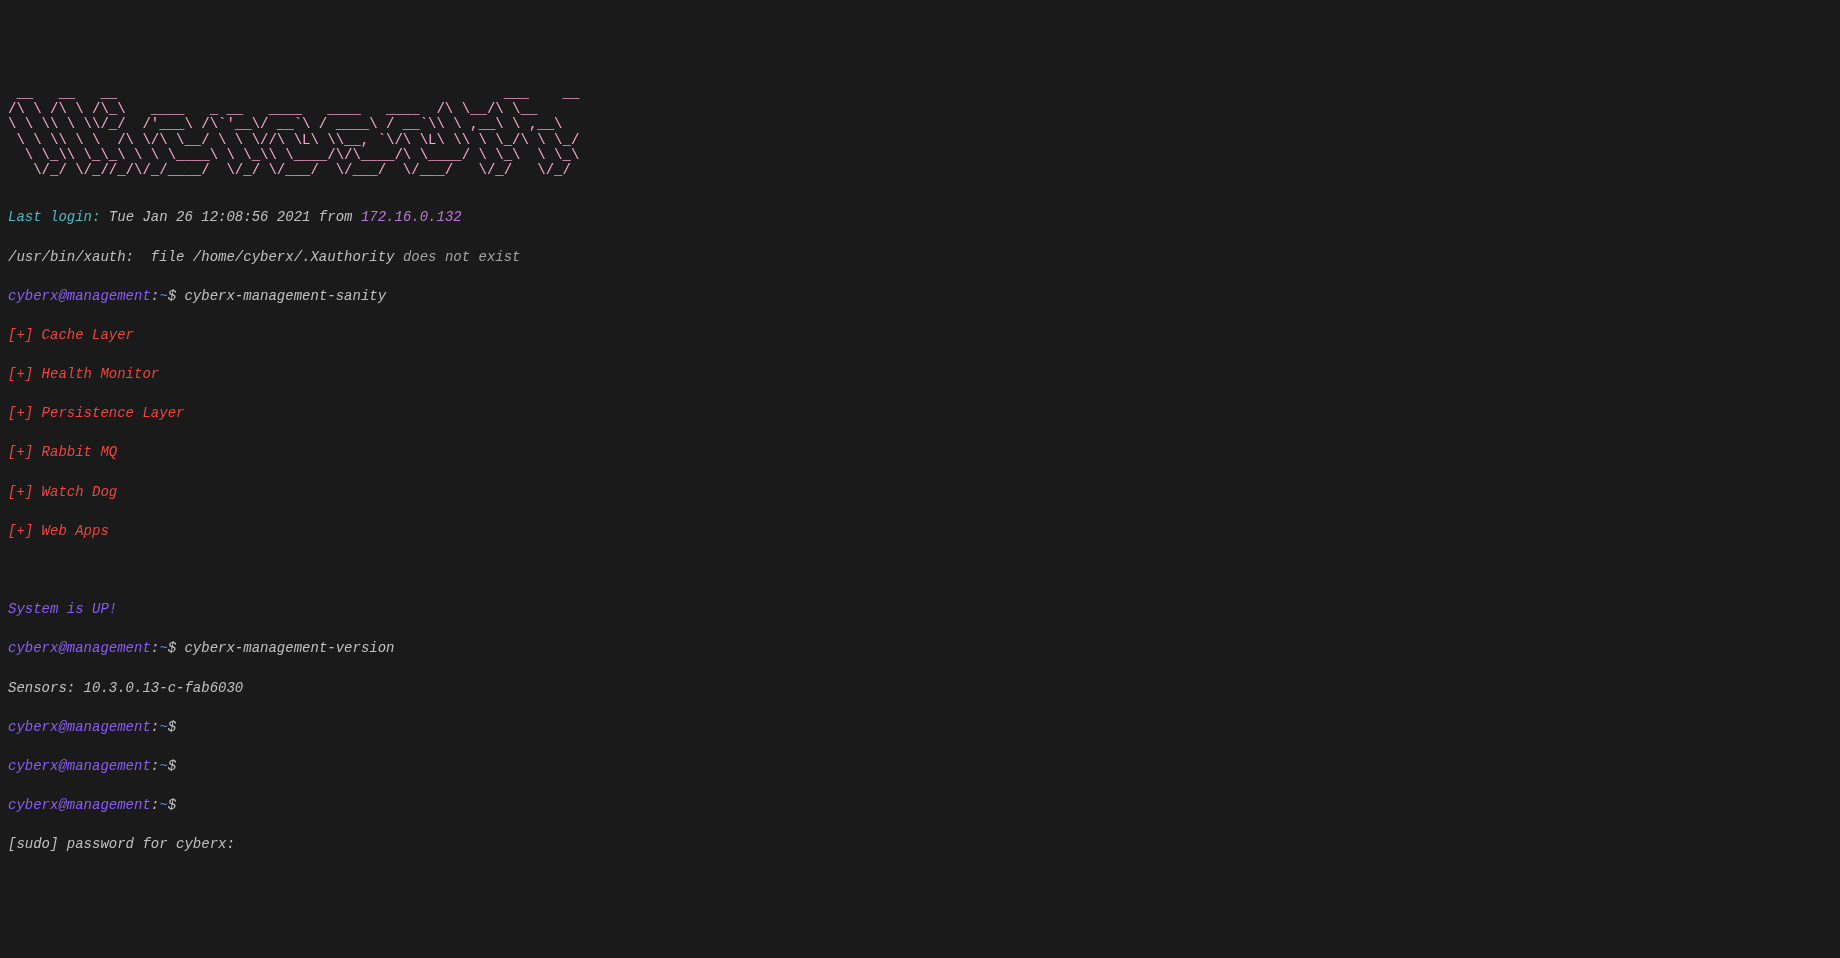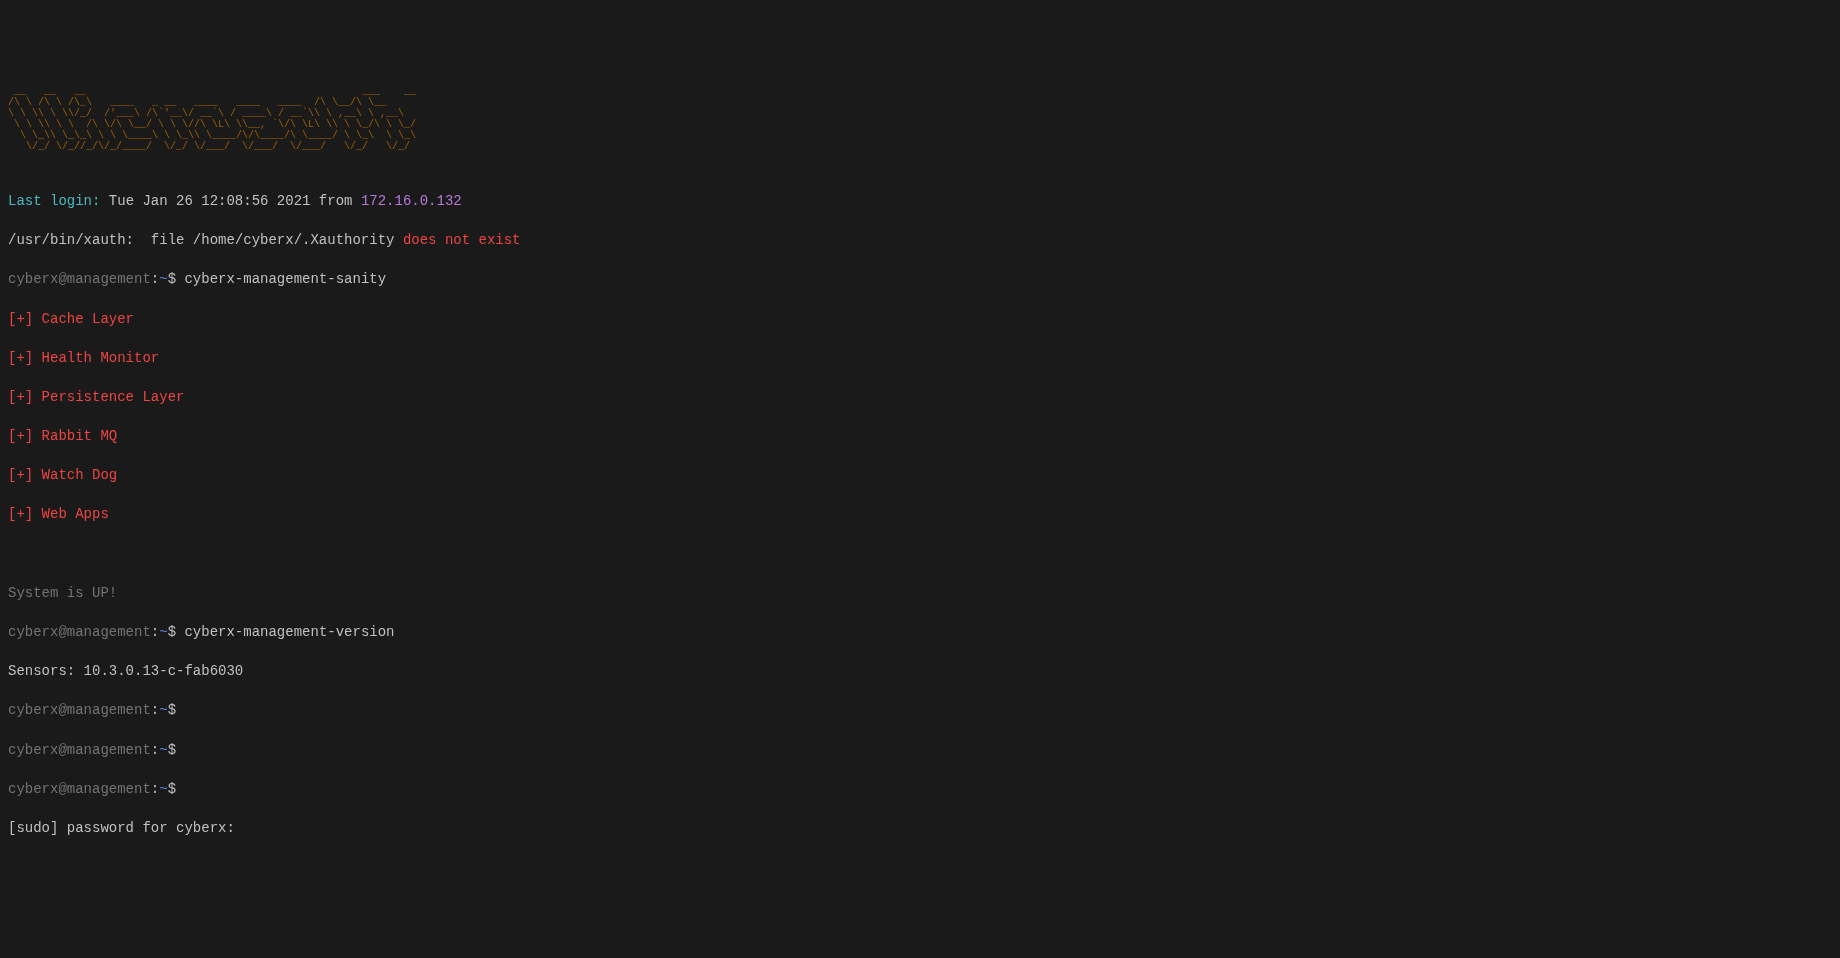--- a/index.html
+++ b/index.html
@@ -7,32 +7,32 @@
       background: #1a1a1a;
       color: #c0c0c0;
       font-family: 'Consolas', 'Monaco', 'Courier New', monospace;
       font-size: 14px;
       line-height: 1.4;
       padding: 8px;
       white-space: pre;
       overflow: hidden;
     }
     .ascii-art {
-      color: #a16207;
-      font-size: 10px;
+      color: #f9a8d4;
+      font-size: 14px;
       line-height: 1.1;
-      margin-bottom: 20px;
+      margin-bottom: 10px;
     }
     .cyan { color: #4db8c4; }
-    .green { color: #737373; }
+    .green { color: #8b5cf6; }
     .teal { color: #ef4444; }
     .purple { color: #b878d8; }
-    .red { color: #ef4444; }
+    .red { color: #a3a3a3; }
     .blue { color: #5888d8; }
-    .line { display: block; }
+    .line { display: block; font-style: italic; }
   </style>
 </head>
 <body>
 
 
 
 <div><div class="ascii-art"> __   __   __                                              ___    __
 /\ \ /\ \ /\_\   ____   _ __   ____   ____   ____  /\ \__/\ \__
 \ \ \\ \ \\/_/  /'___\ /\`'__\/ __`\ / ____\ / __`\\ \ ,__\ \ ,__\
  \ \ \\ \ \  /\ \/\ \__/ \ \ \//\ \L\ \\__, `\/\ \L\ \\ \ \_/\ \ \_/

